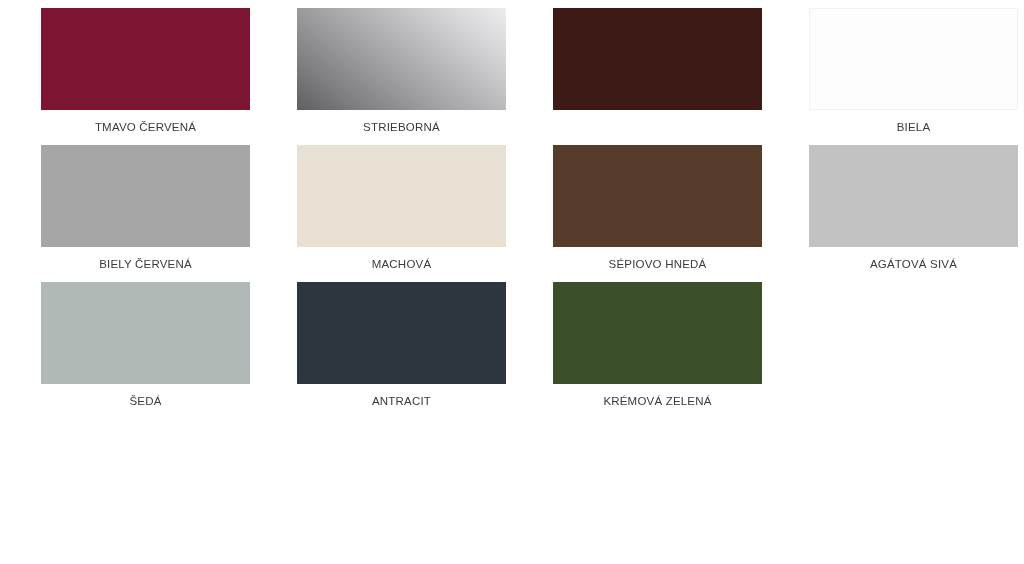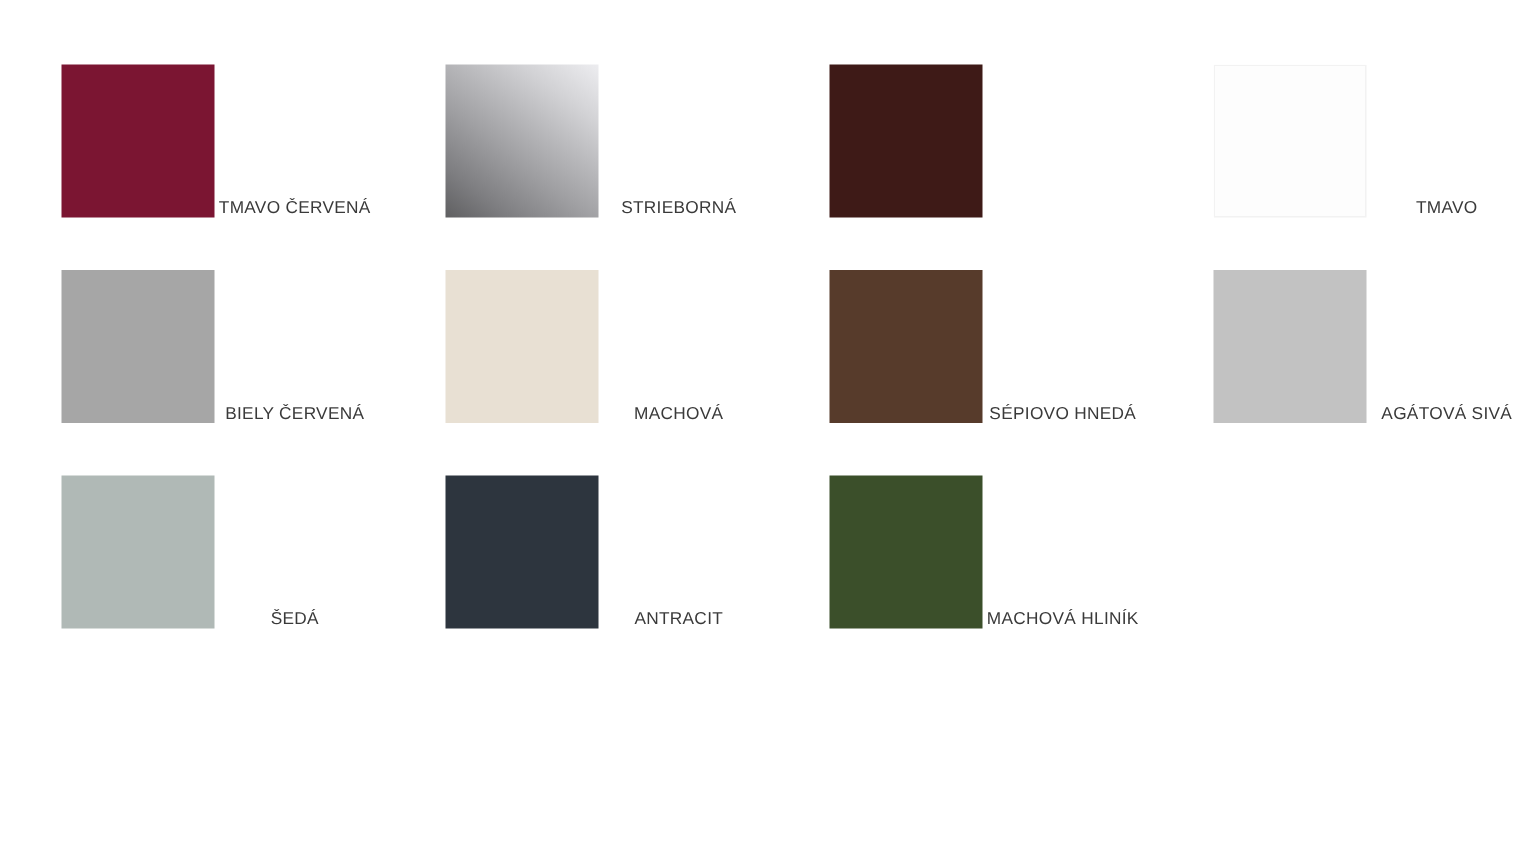--- a/index.html
+++ b/index.html
@@ -20,22 +20,22 @@
     display: grid;
     grid-template-columns: repeat(4, 1fr);
     grid-template-rows: repeat(4, 137px);
     column-gap: 17px;
     row-gap: 0px;
     align-content: start;
   }
 
   .swatch-cell {
     display: flex;
-    flex-direction: row;
-    align-items: flex-end;
+    flex-direction: column;
+    align-items: flex-start;
     padding-left: 30px;
   }
 
   .swatch-chip {
     width: 100%;
     height: 102px;
     flex: 0 0 102px;
   }
 
   
@@ -73,21 +73,21 @@
     </div>
     <div class="swatch-cell">
       <div class="swatch-chip" style="background: linear-gradient(38deg, rgb(95, 95, 97) 0%, rgb(125, 125, 128) 18%, rgb(160, 160, 163) 42%, rgb(182, 182, 185) 58%, rgb(210, 210, 213) 78%, rgb(237, 237, 240) 100%);"></div>
       <span class="swatch-label">STRIEBORNÁ</span>
     </div>
     <div class="swatch-cell">
       <div class="swatch-chip" style="background: rgb(62, 26, 23);"></div>
     </div>
     <div class="swatch-cell">
       <div class="swatch-chip is-light" style="background: rgb(253, 253, 253);"></div>
-      <span class="swatch-label">TMAVO</span>
+      <span class="swatch-label">BIELA</span>
     </div>
     <div class="swatch-cell">
       <div class="swatch-chip" style="background: rgb(166, 166, 166);"></div>
       <span class="swatch-label">BIELY ČERVENÁ</span>
     </div>
     <div class="swatch-cell">
       <div class="swatch-chip" style="background: rgb(232, 224, 211);"></div>
       <span class="swatch-label">MACHOVÁ</span>
     </div>
     <div class="swatch-cell">
@@ -101,15 +101,15 @@
     <div class="swatch-cell">
       <div class="swatch-chip" style="background: rgb(176, 185, 182);"></div>
       <span class="swatch-label">ŠEDÁ</span>
     </div>
     <div class="swatch-cell">
       <div class="swatch-chip" style="background: rgb(45, 53, 62);"></div>
       <span class="swatch-label">ANTRACIT</span>
     </div>
     <div class="swatch-cell">
       <div class="swatch-chip" style="background: rgb(59, 79, 42);"></div>
-      <span class="swatch-label">MACHOVÁ HLINÍK</span>
+      <span class="swatch-label">KRÉMOVÁ ZELENÁ</span>
     </div>
   </div>
 
 </body></html>

